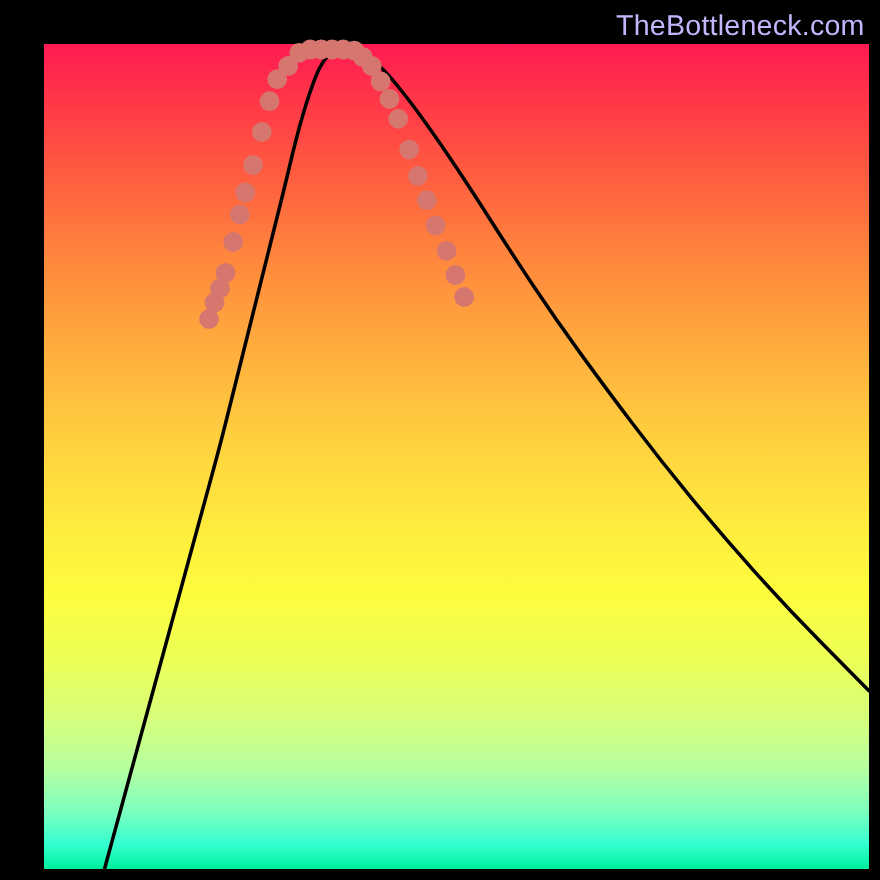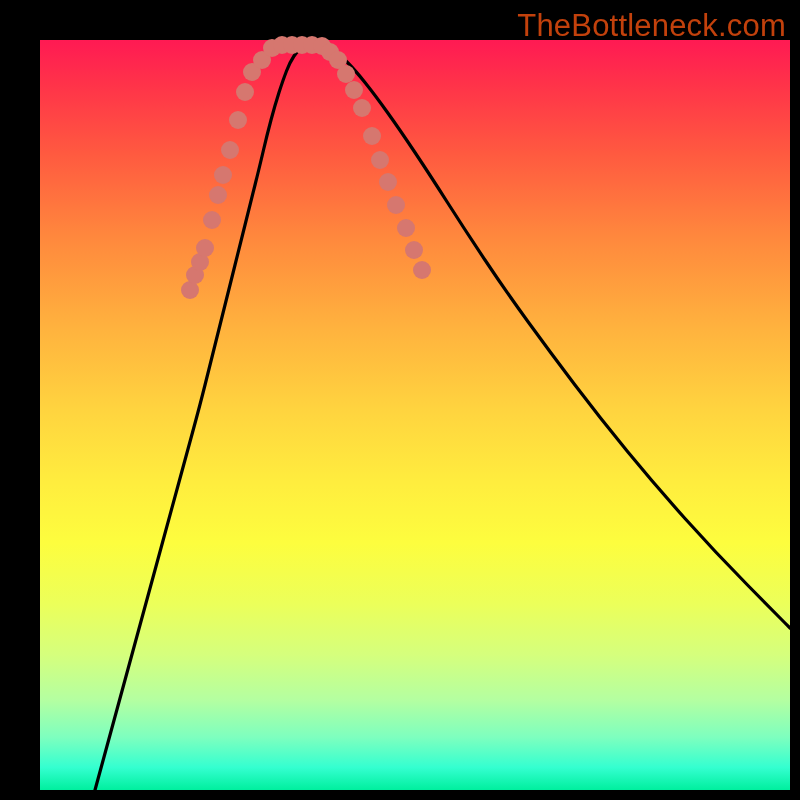--- a/index.html
+++ b/index.html
@@ -38,22 +38,22 @@
       #d5ff7d 82%,
       #b4ffa1 88%,
       #7dffbf 93%,
       #34ffd0 97%,
       #00ef9e 100%);
   }
   .watermark {
     position: absolute;
     top: 8px;
     right: 14px;
-    color: #c2410c;
-    font-size: 31px;
+    color: #c4b5fd;
+    font-size: 26px;
     font-weight: 400;
     letter-spacing: 0.2px;
     user-select: none;
   }
   svg.curve {
     position: absolute;
     left: 0;
     top: 0;
     width: 750px;
     height: 750px;

